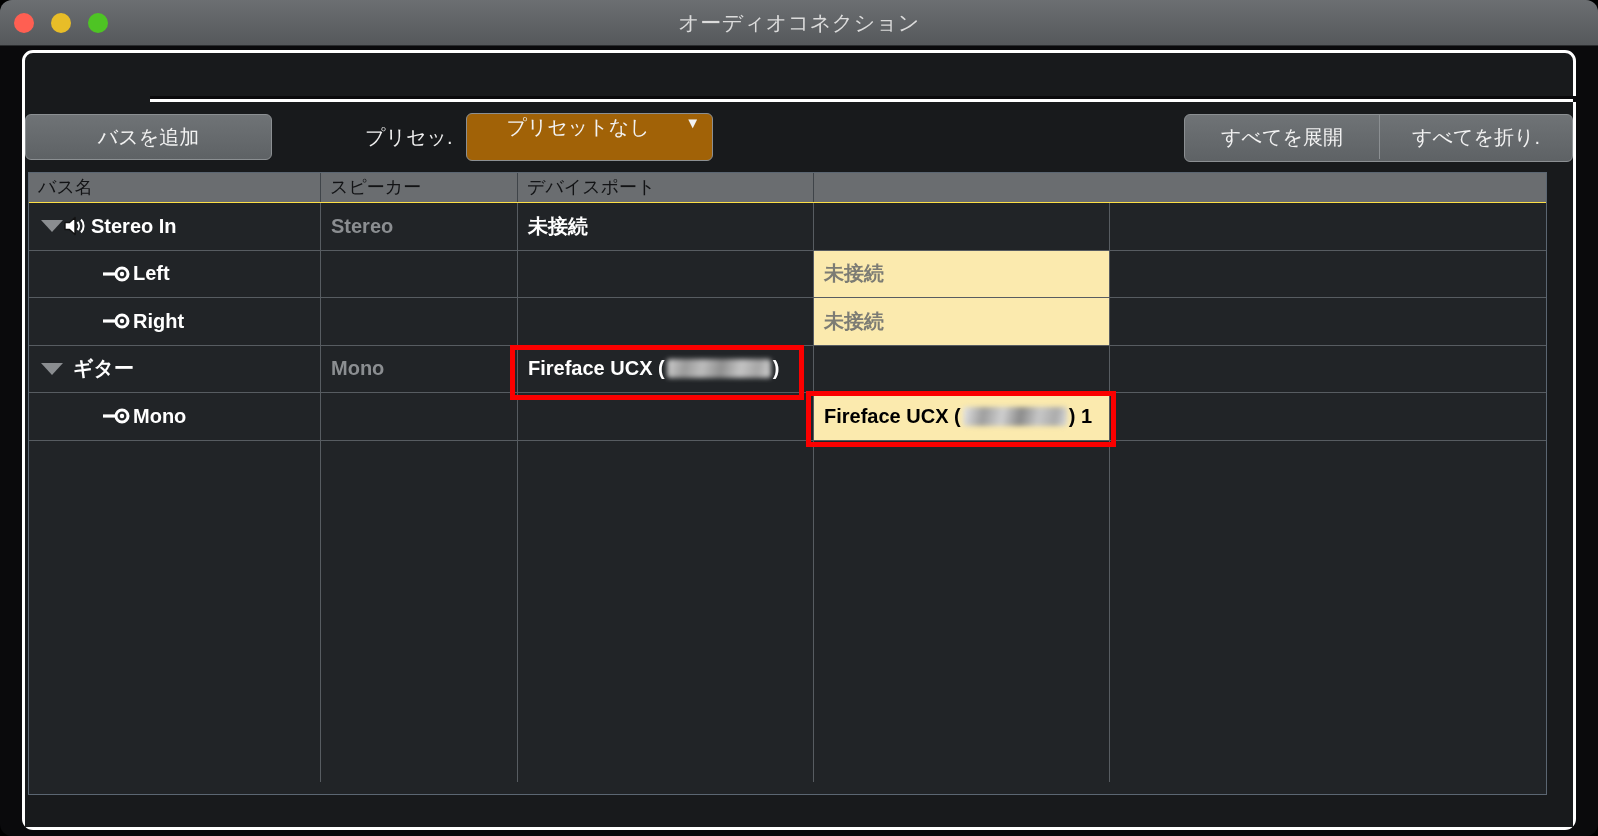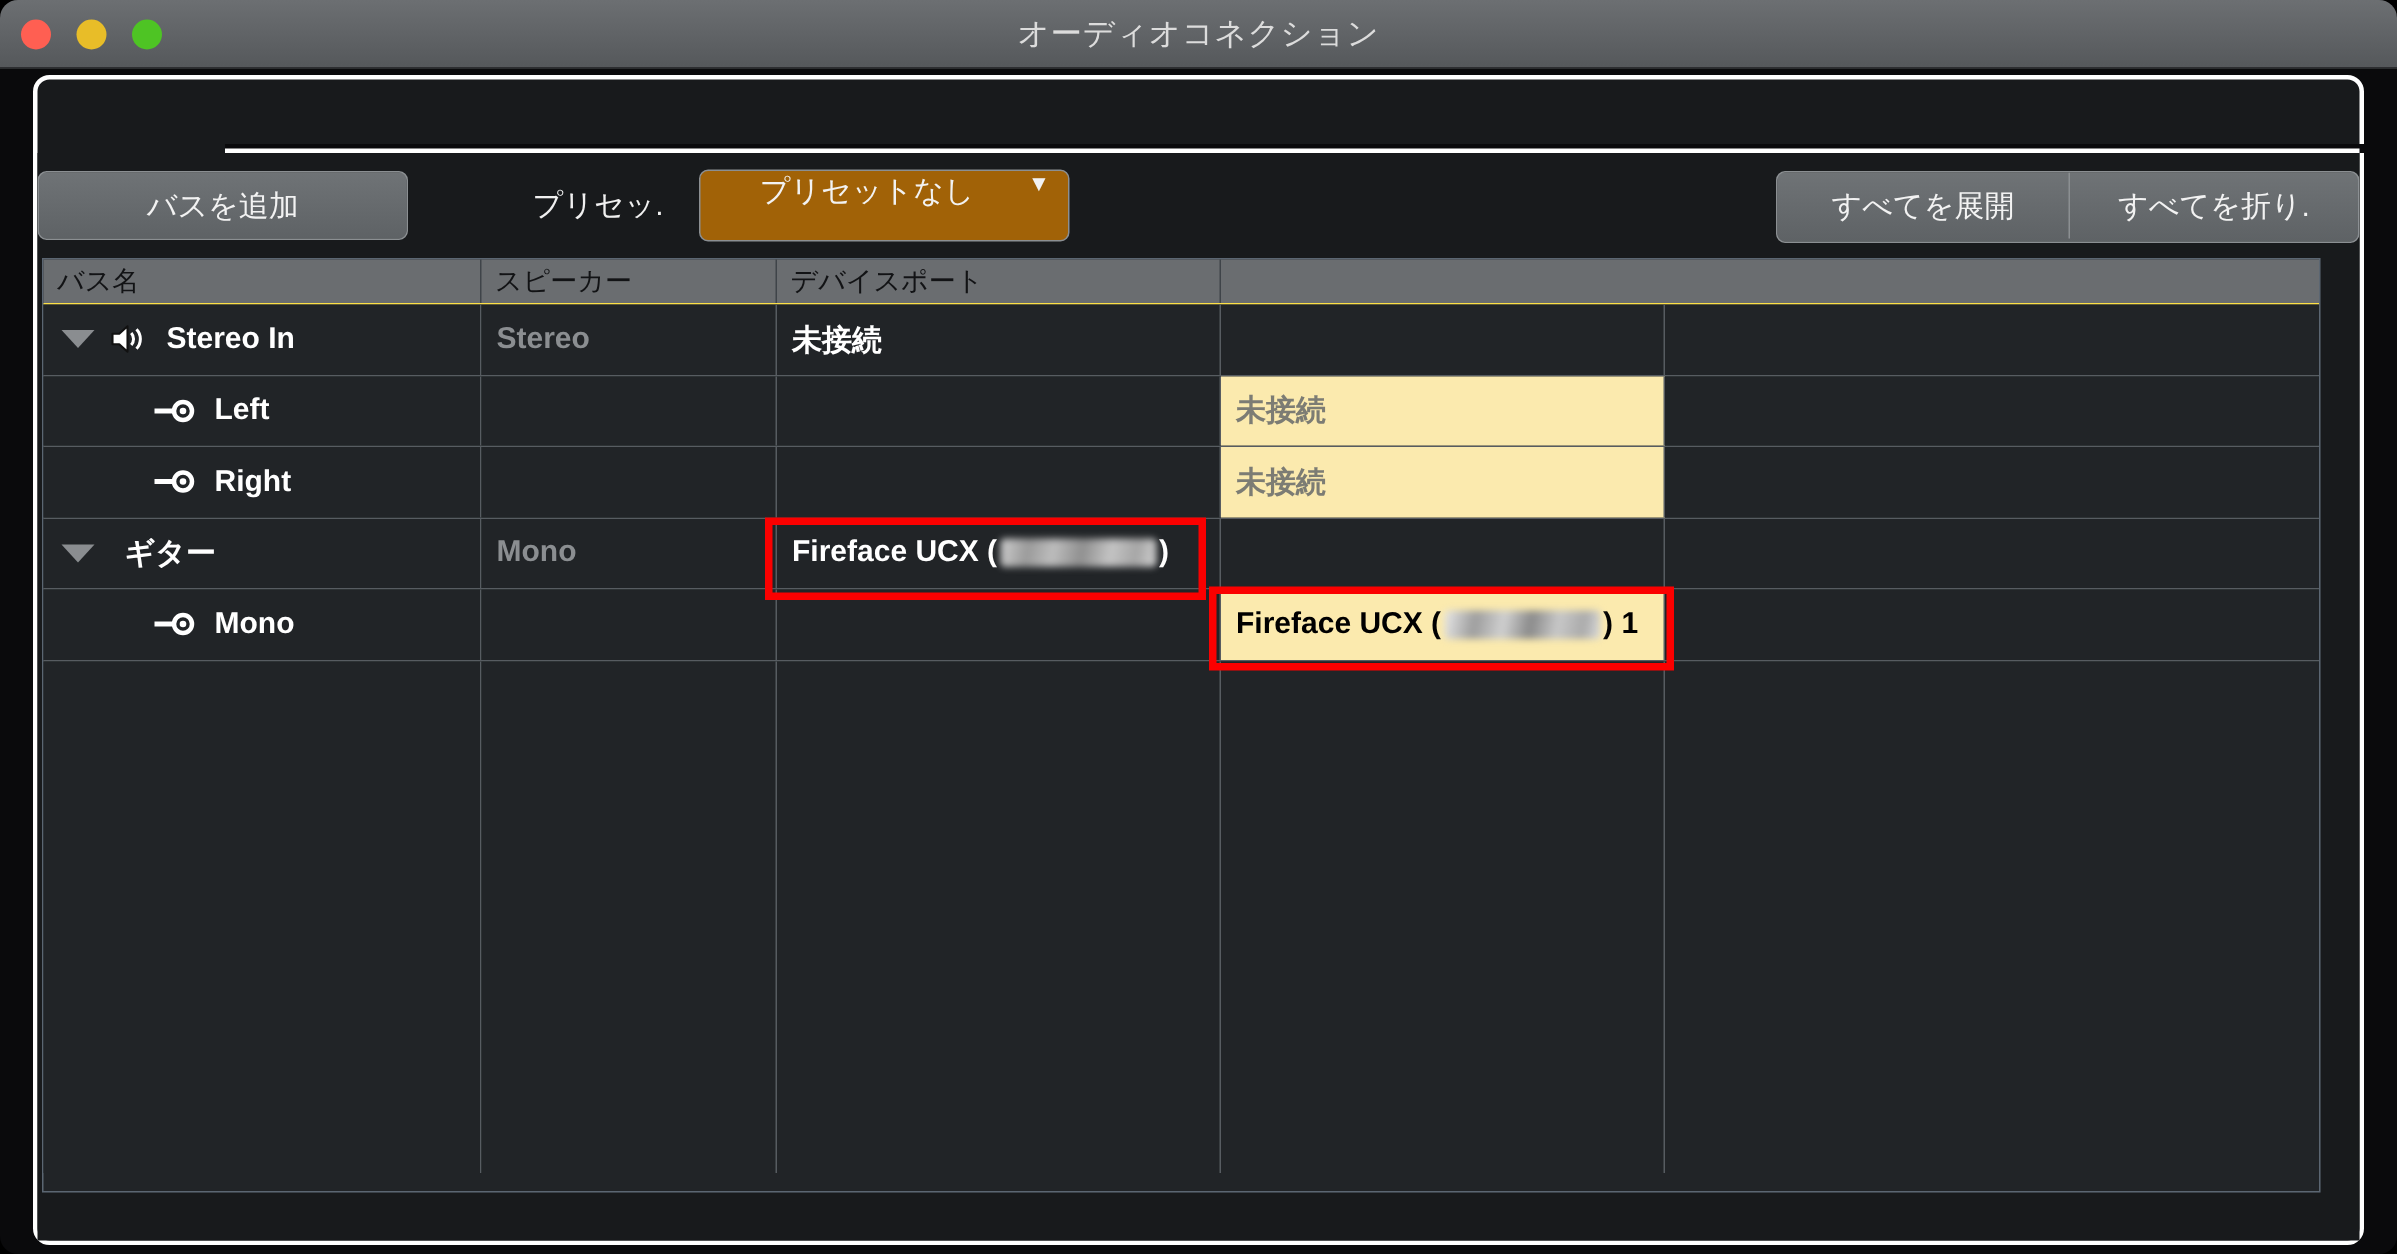--- a/index.html
+++ b/index.html
@@ -152,21 +152,21 @@
     display: flex;
     align-items: center;
     justify-content: center;
   }
   #btn-add-bus {
     left: 0px; top: 12px;
     width: 247px; height: 46px;
   }
   #preset-label {
     position: absolute;
-    left: 330px; top: 12px;
+    left: 340px; top: 12px;
     height: 46px;
     line-height: 46px;
     color: #f0f0f0;
     font-size: 20px;
     white-space: nowrap;
   }
   #preset-select {
     position: absolute;
     left: 441px; top: 11px;
     width: 247px; height: 48px;
@@ -261,21 +261,21 @@
     font-size: 20px;
     font-weight: bold;
     color: #ffffff;
     white-space: nowrap;
   }
   .cell-text.dim {
     color: #8b8e91;
   }
 
   
-  .namecell { padding-left: 12px; gap: 10px; }
+  .namecell { padding-left: 12px; }
   .namecell.child { padding-left: 72px; }
   .disclosure {
     width: 0; height: 0;
     border-left: 11px solid transparent;
     border-right: 11px solid transparent;
     border-top: 12px solid #8a8d90;
     flex: none;
   }
   .ico { flex: none; display: block; }
   .namecell .cell-text { margin-left: 2px; }

